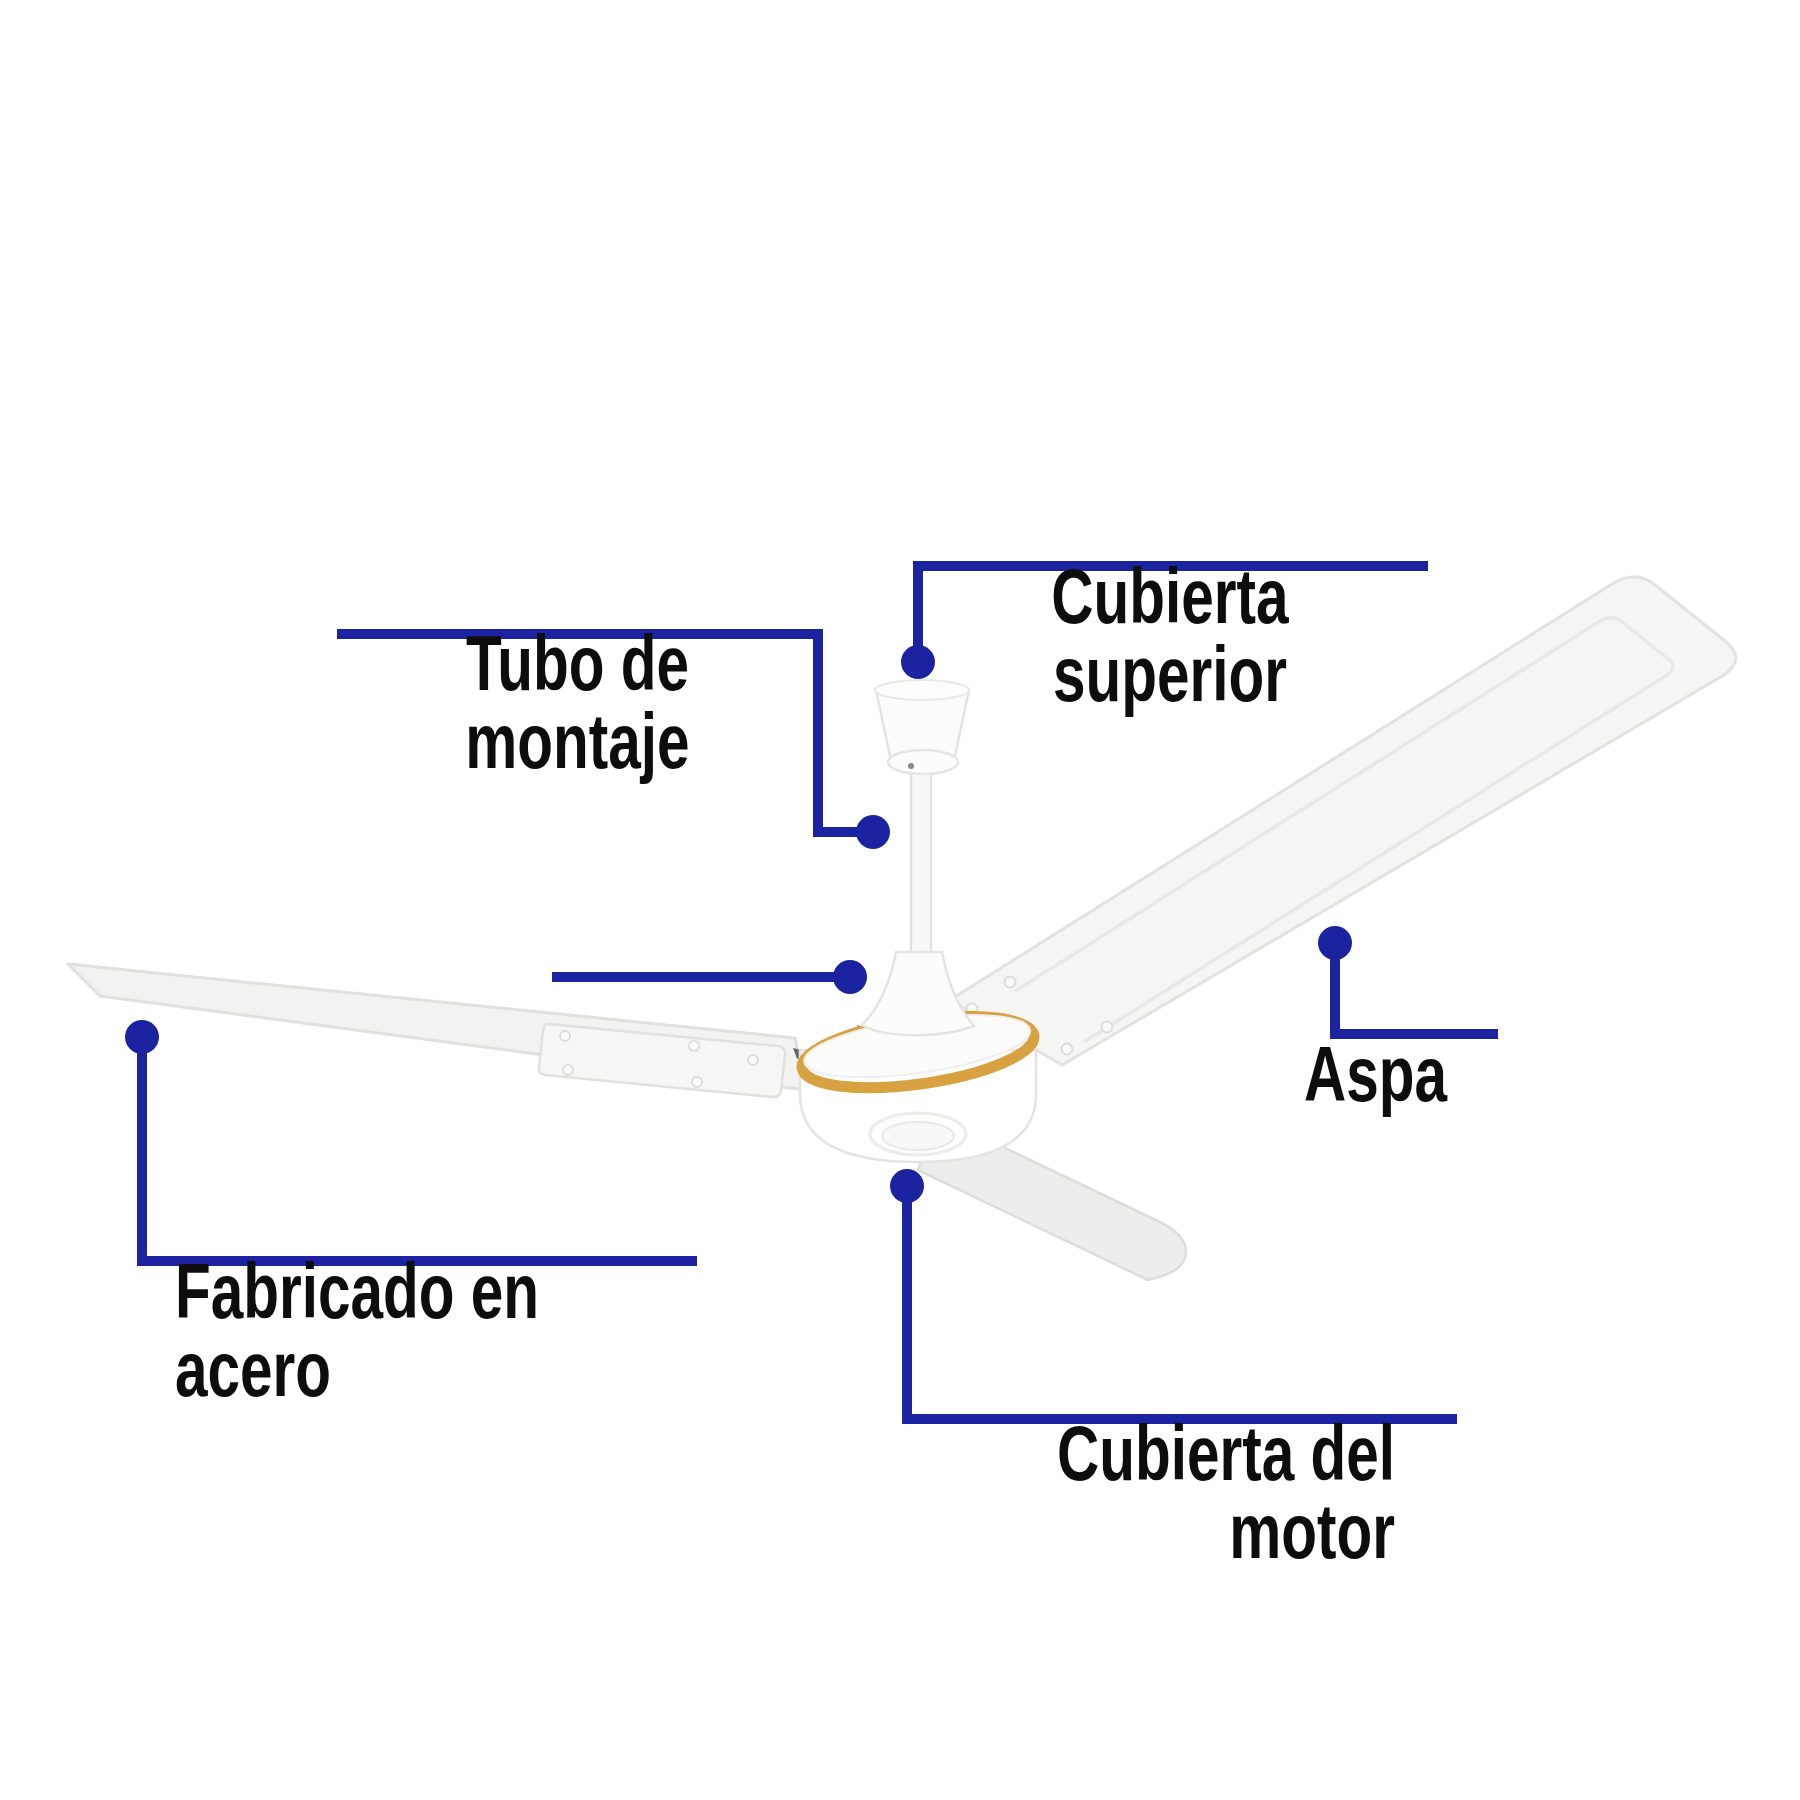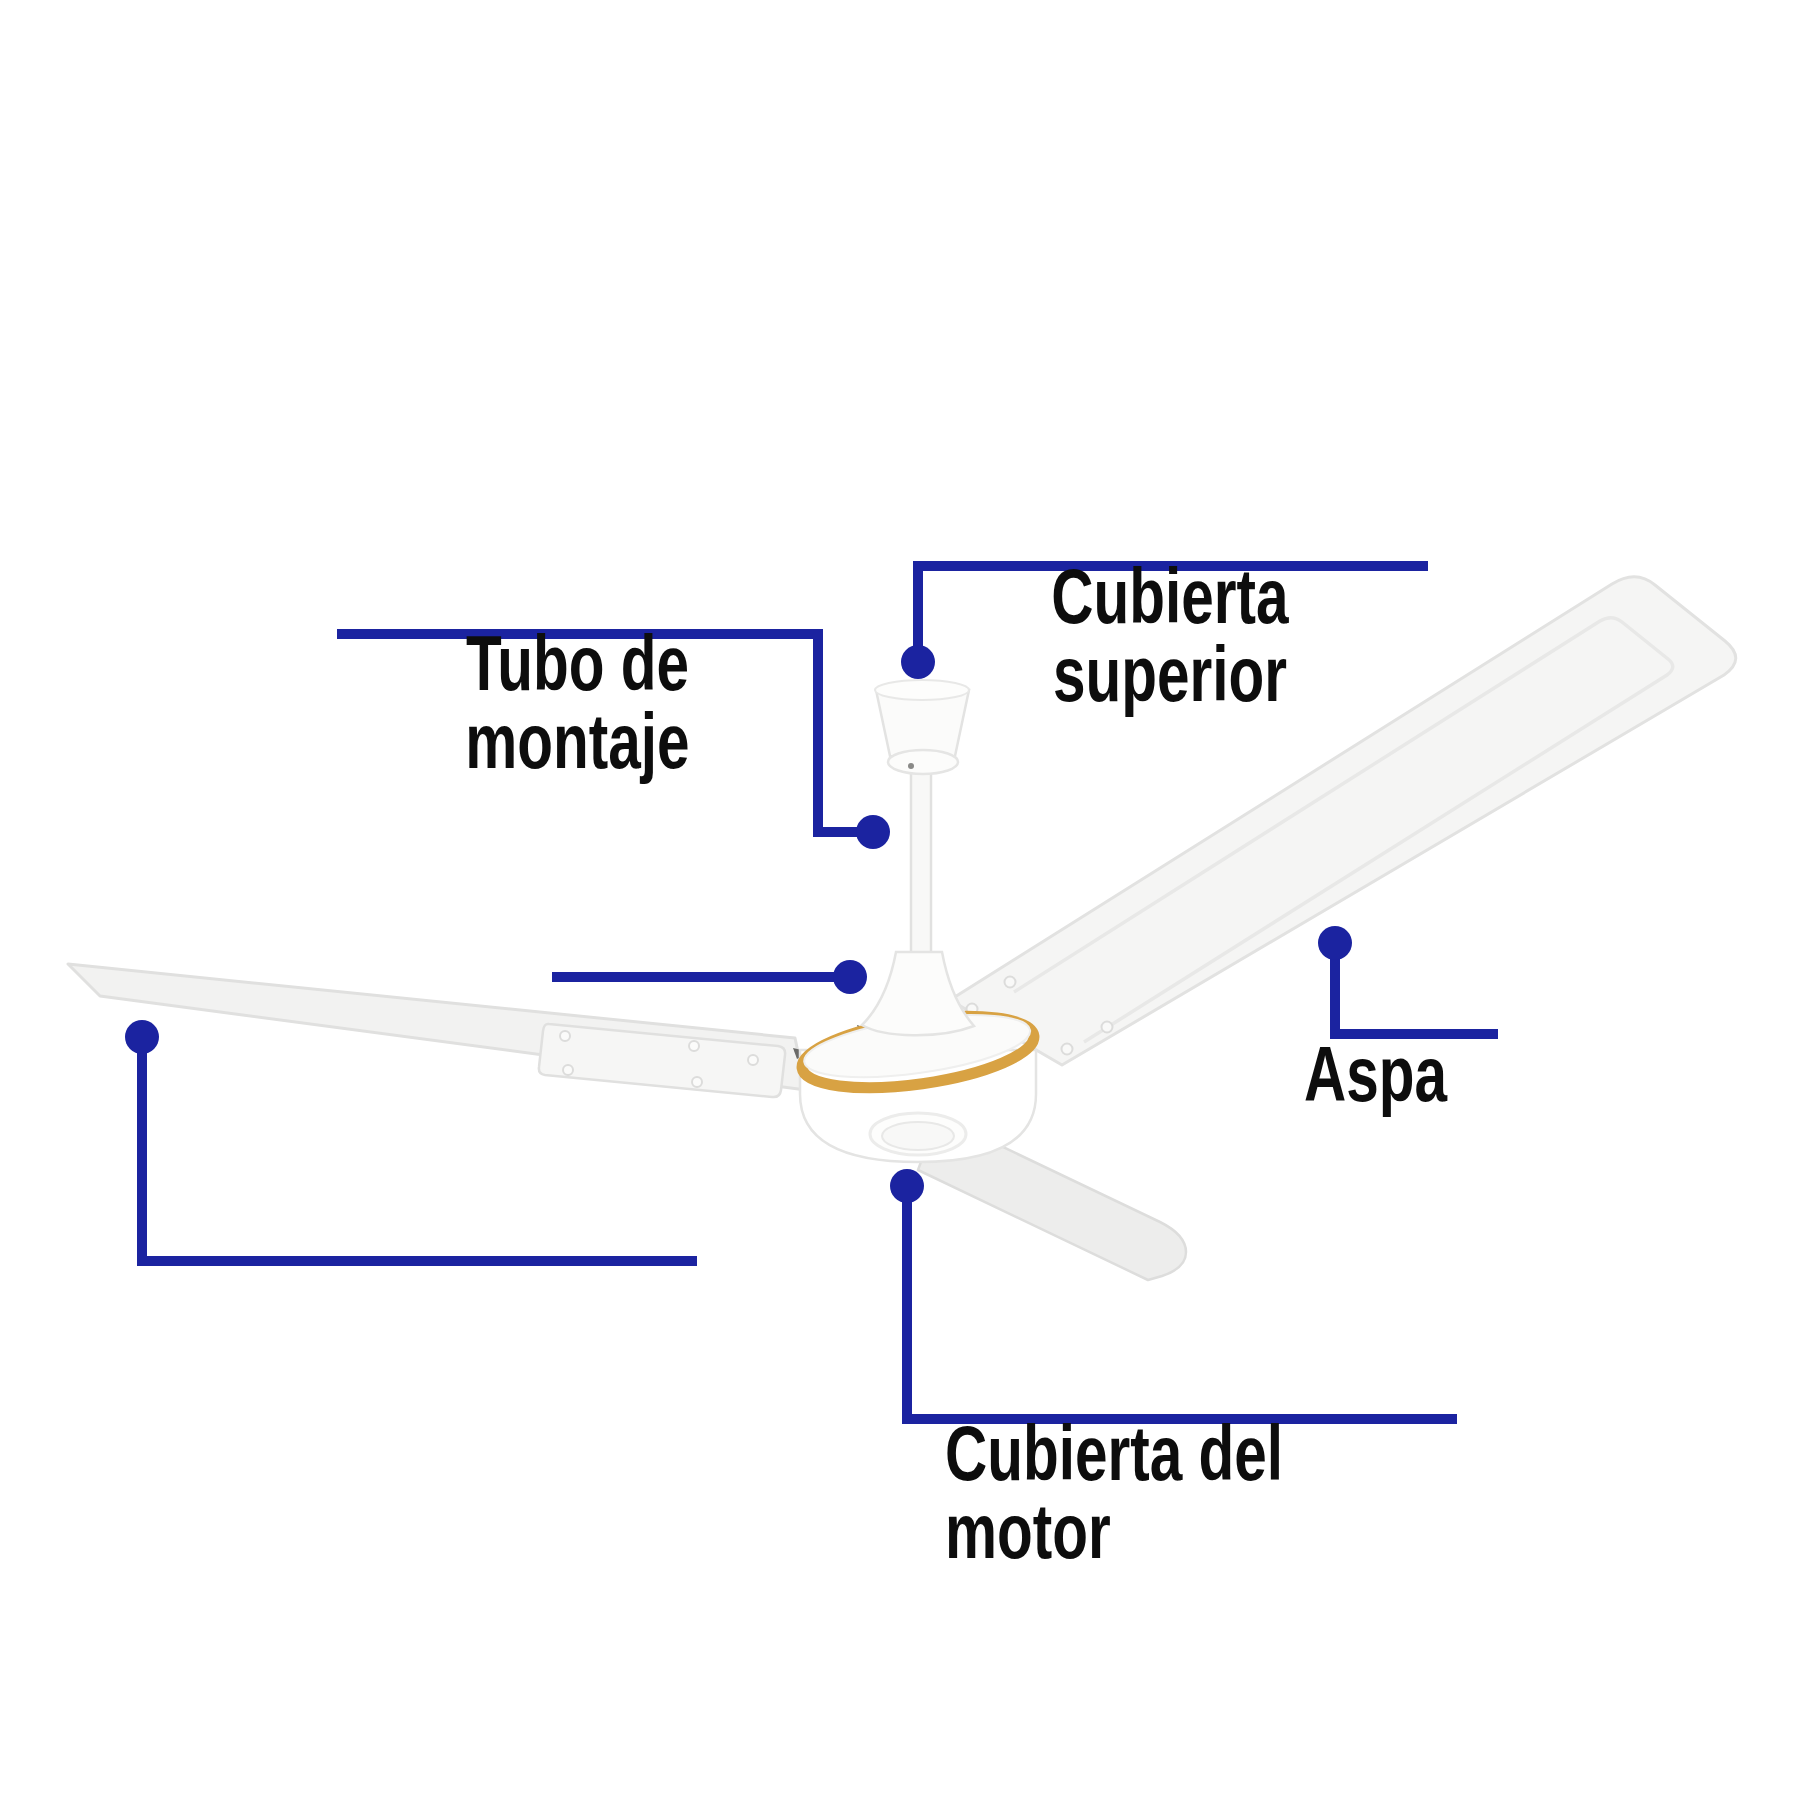--- a/index.html
+++ b/index.html
@@ -122,18 +122,21 @@
 
   <div class="callout-label align-center" style="left:337px;top:522px;width:481px;text-align:center;">
     <span class="cond">Tubo de montaje</span>
   </div>
 
 
   <div class="callout-label align-left" style="left:1304px;top:933px;width:260px;">
     <span class="cond">Aspa</span>
   </div>
 
+  <div class="callout-label align-left" style="left:175px;top:1150px;width:600px;">
+    <span class="cond">Fabricado en acero</span>
+  </div>
 
-  <div class="callout-label align-left" style="left:945px;top:1312px;width:600px;">
+  <div class="callout-label align-left" style="left:945px;top:1312px;width:600px;text-align:right;">
     <span class="cond">Cubierta del motor</span>
   </div>
 
 </div>
 
 </body></html>

